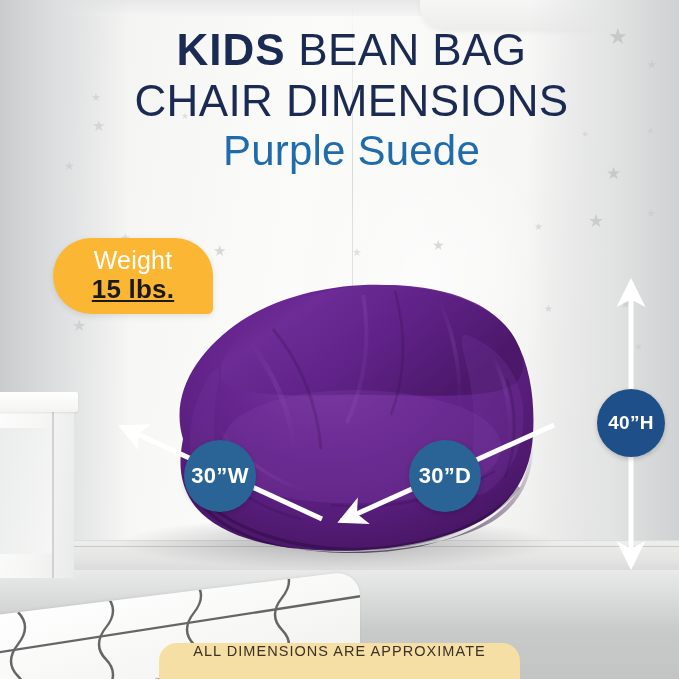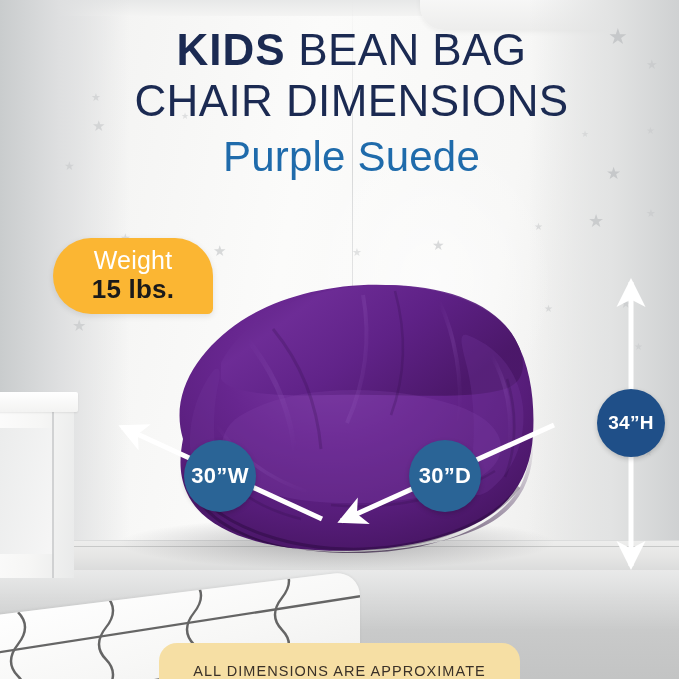--- a/index.html
+++ b/index.html
@@ -130,21 +130,20 @@
   .h-line1, .h-line2 {
     font-size:44px;
     line-height:1.16;
     letter-spacing:.4px;
     color:#1b2a52;
     font-weight:400;
     white-space:nowrap;
   }
   .h-line1 .bold { font-weight:700; letter-spacing:1px; }
   .h-line3 {
-    margin-top:6px;
     font-size:42px;
     line-height:1.18;
     color:#1f6bab;
     font-weight:400;
     letter-spacing:.2px;
     white-space:nowrap;
   }
 
   
   .weight-badge {
@@ -155,21 +154,21 @@
     display:flex; flex-direction:column;
     align-items:center; justify-content:center;
     box-shadow:0 2px 6px rgba(0,0,0,.10);
   }
   .weight-label {
     font-size:25px; color:#ffffff; font-weight:400;
     line-height:1.05; letter-spacing:.2px;
   }
   .weight-value {
     font-size:26px; color:#1a1a1a; font-weight:700;
-    line-height:1.2; letter-spacing:.2px;
+    line-height:1.2; letter-spacing:.2px;text-decoration:underline;
   }
 
   
   .dim-badge {
     position:absolute;
     border-radius:50%;
     display:flex; align-items:center; justify-content:center;
     color:#ffffff;
     font-weight:700;
     letter-spacing:.3px;
@@ -190,21 +189,21 @@
 
   
   .arrows { position:absolute; inset:0; pointer-events:none; }
 
   
   .banner {
     position:absolute; left:159px; top:643px;
     width:361px; height:36px;
     background:#f6dfa4;
     border-radius:18px 18px 0 0;
-    display:flex; align-items:flex-end; justify-content:center;
+    display:flex; align-items:flex-start; justify-content:center;
   }
   .banner-text {
     font-size:14.5px;
     color:#3a3128;
     letter-spacing:1.05px;
     font-weight:400;
     white-space:nowrap;
   }
 </style>
 </head>
@@ -393,19 +392,19 @@
     <div class="h-line3">Purple Suede</div>
   </div>
 
   <div class="weight-badge">
     <div class="weight-label">Weight</div>
     <div class="weight-value">15 lbs.</div>
   </div>
 
   <div class="dim-badge dim-w">30”W</div>
   <div class="dim-badge dim-d">30”D</div>
-  <div class="dim-badge dim-h">34”H</div>
+  <div class="dim-badge dim-h">40”H</div>
 
   <div class="banner">
     <span class="banner-text">ALL DIMENSIONS ARE APPROXIMATE</span>
   </div>
 
 </div>
 
 </body></html>

